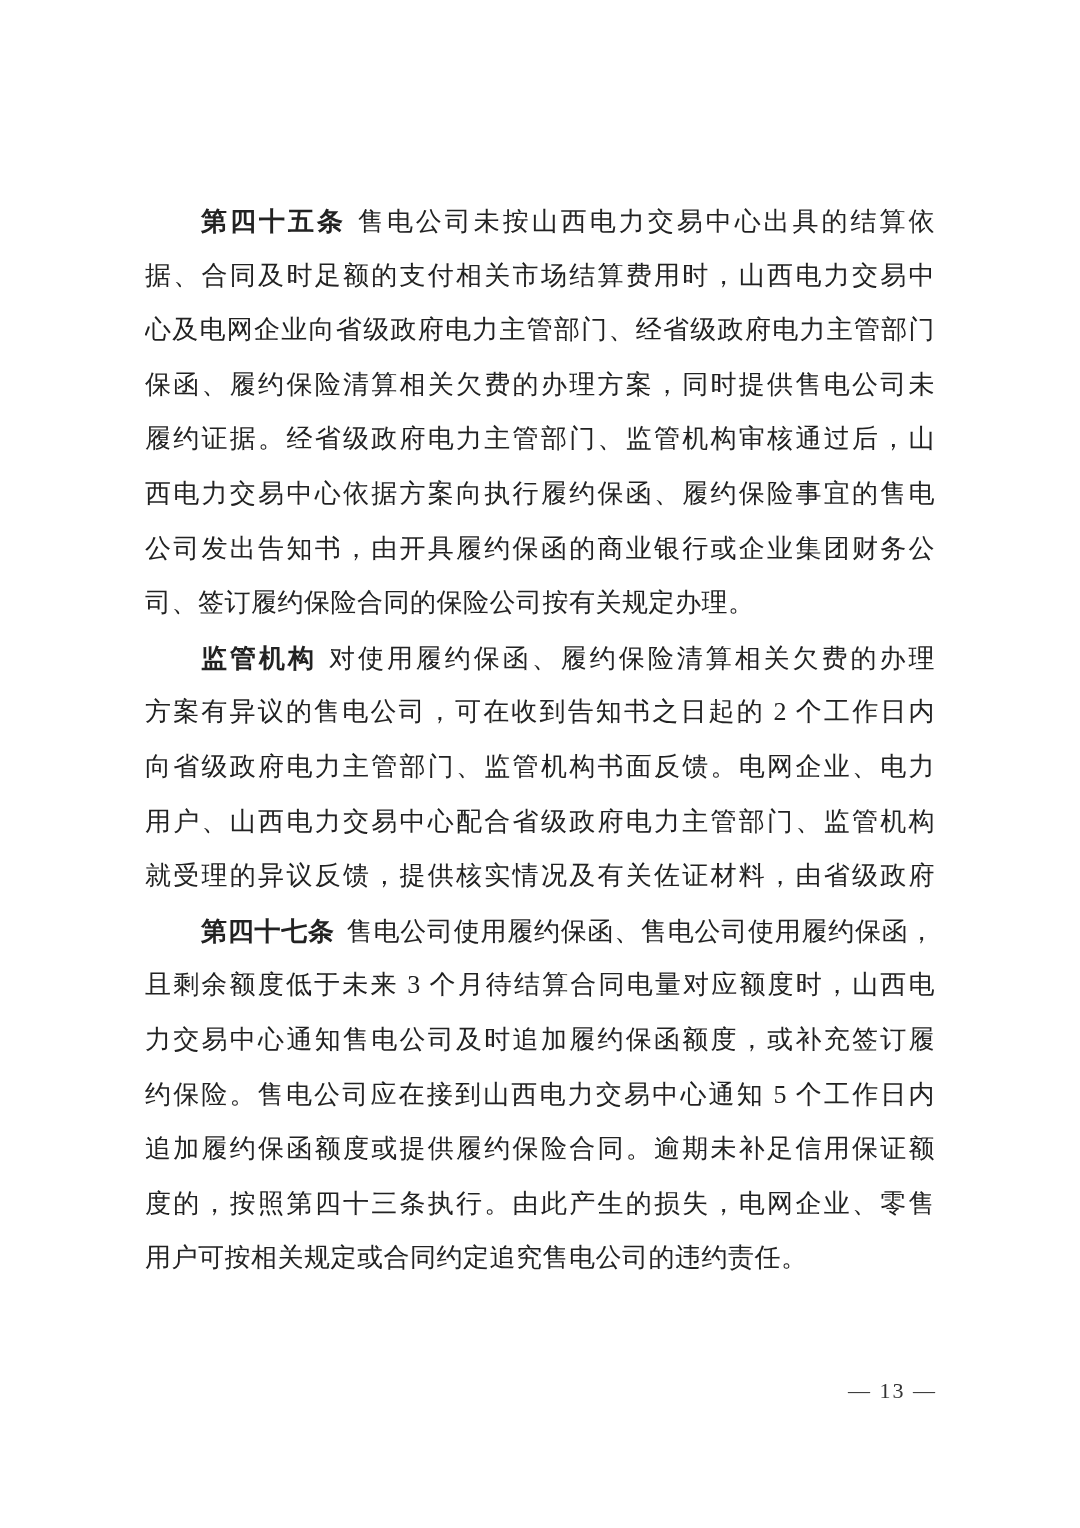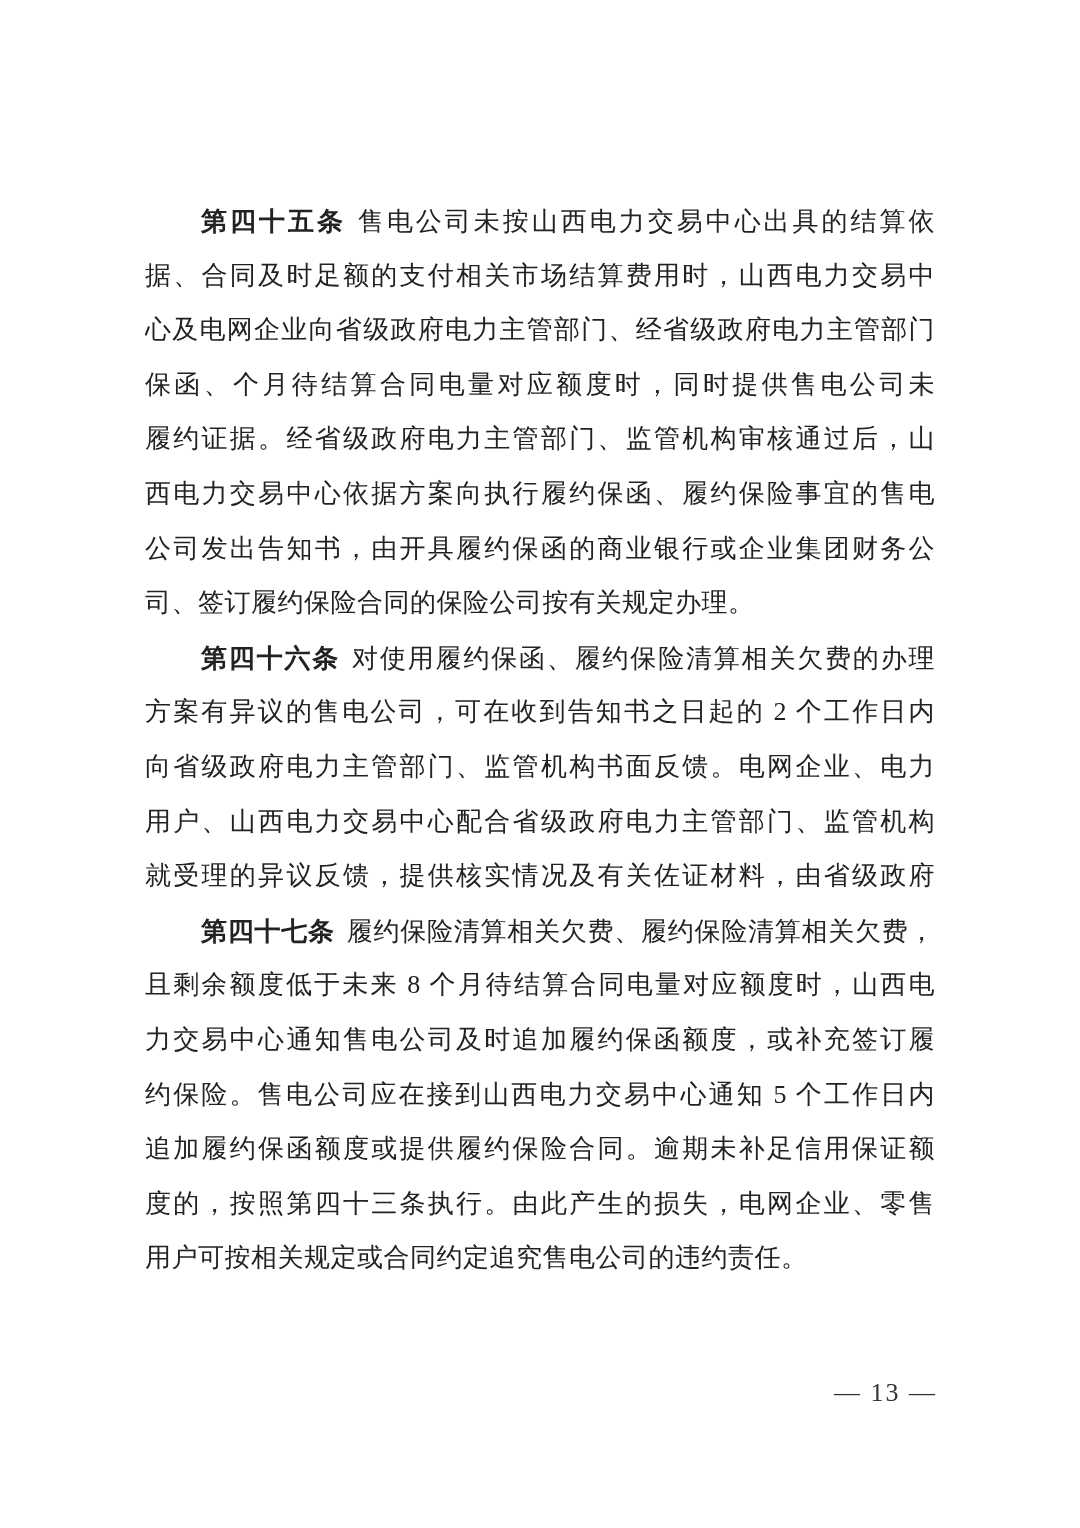--- a/index.html
+++ b/index.html
@@ -40,60 +40,60 @@
   }
   .head {
     font-weight: 700;
     font-family: "Liberation Sans", sans-serif;
     margin-right: 12px;
   }
   .page-footer {
     position: absolute;
     right: 143px;
     top: 1378px;
-    font-size: 26px;
+    font-size: 22px;
     letter-spacing: 2px;
     color: #333333;
     font-family: "Liberation Serif", serif;
   }
 </style>
 </head>
 <body>
 
 <div class="page">
   <main class="text-block">
 
     <section>
       <div class="line indent">
         <span class="head">第四十五条</span><span>售电公司未按山西电力交易中心出具的结算依</span>
       </div>
       <div class="line">据、合同及时足额的支付相关市场结算费用时，山西电力交易中</div>
       <div class="line">心及电网企业向省级政府电力主管部门、经省级政府电力主管部门</div>
-      <div class="line">保函、个月待结算合同电量对应额度时，同时提供售电公司未</div>
+      <div class="line">保函、履约保险清算相关欠费的办理方案，同时提供售电公司未</div>
       <div class="line">履约证据。经省级政府电力主管部门、监管机构审核通过后，山</div>
       <div class="line">西电力交易中心依据方案向执行履约保函、履约保险事宜的售电</div>
       <div class="line">公司发出告知书，由开具履约保函的商业银行或企业集团财务公</div>
       <div class="line last">司、签订履约保险合同的保险公司按有关规定办理。</div>
     </section>
 
     <section>
       <div class="line indent">
-        <span class="head">第四十六条</span><span>对使用履约保函、履约保险清算相关欠费的办理</span>
+        <span class="head">监管机构</span><span>对使用履约保函、履约保险清算相关欠费的办理</span>
       </div>
       <div class="line">方案有异议的售电公司，可在收到告知书之日起的 2 个工作日内</div>
       <div class="line">向省级政府电力主管部门、监管机构书面反馈。电网企业、电力</div>
       <div class="line">用户、山西电力交易中心配合省级政府电力主管部门、监管机构</div>
       <div class="line">就受理的异议反馈，提供核实情况及有关佐证材料，由省级政府</div>
     </section>
 
     <section>
       <div class="line indent">
-        <span class="head">第四十七条</span><span>履约保险清算相关欠费、履约保险清算相关欠费，</span>
+        <span class="head">第四十七条</span><span>售电公司使用履约保函、售电公司使用履约保函，</span>
       </div>
-      <div class="line">且剩余额度低于未来 8 个月待结算合同电量对应额度时，山西电</div>
+      <div class="line">且剩余额度低于未来 3 个月待结算合同电量对应额度时，山西电</div>
       <div class="line">力交易中心通知售电公司及时追加履约保函额度，或补充签订履</div>
       <div class="line">约保险。售电公司应在接到山西电力交易中心通知 5 个工作日内</div>
       <div class="line">追加履约保函额度或提供履约保险合同。逾期未补足信用保证额</div>
       <div class="line">度的，按照第四十三条执行。由此产生的损失，电网企业、零售</div>
       <div class="line last">用户可按相关规定或合同约定追究售电公司的违约责任。</div>
     </section>
 
   </main>
 
   <footer class="page-footer">

